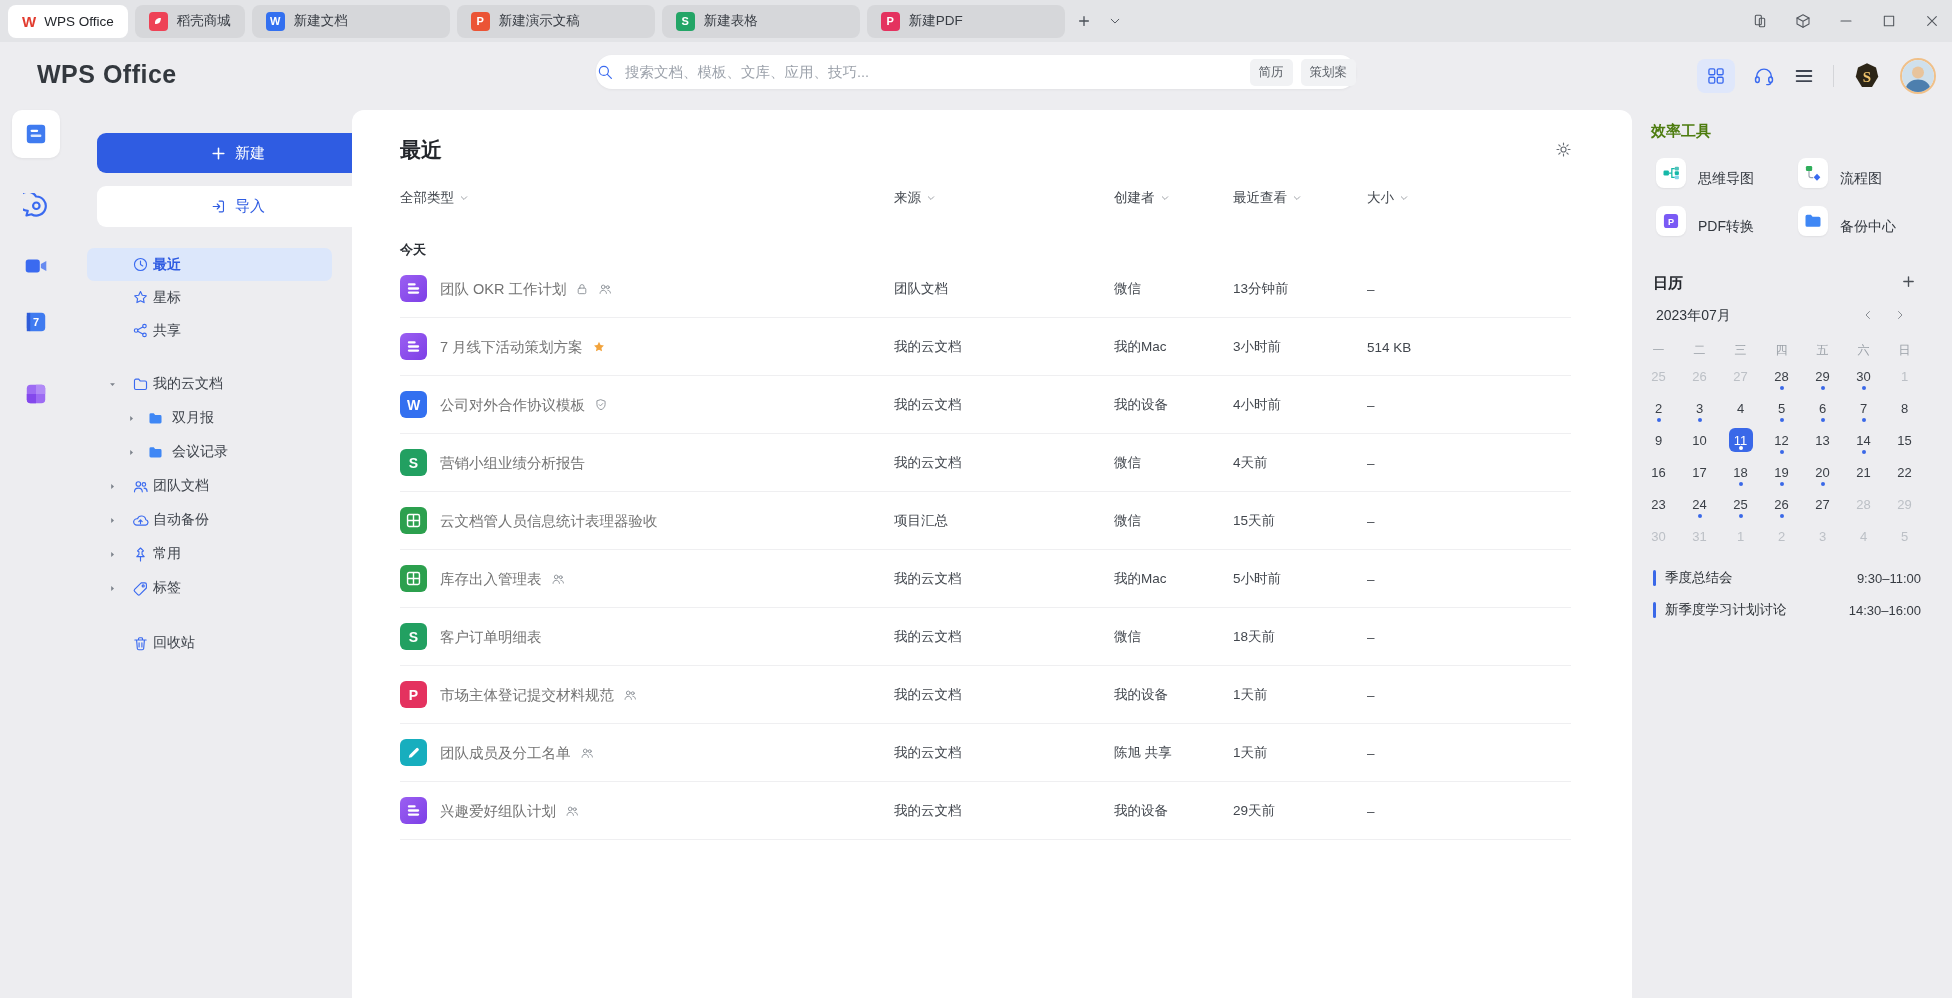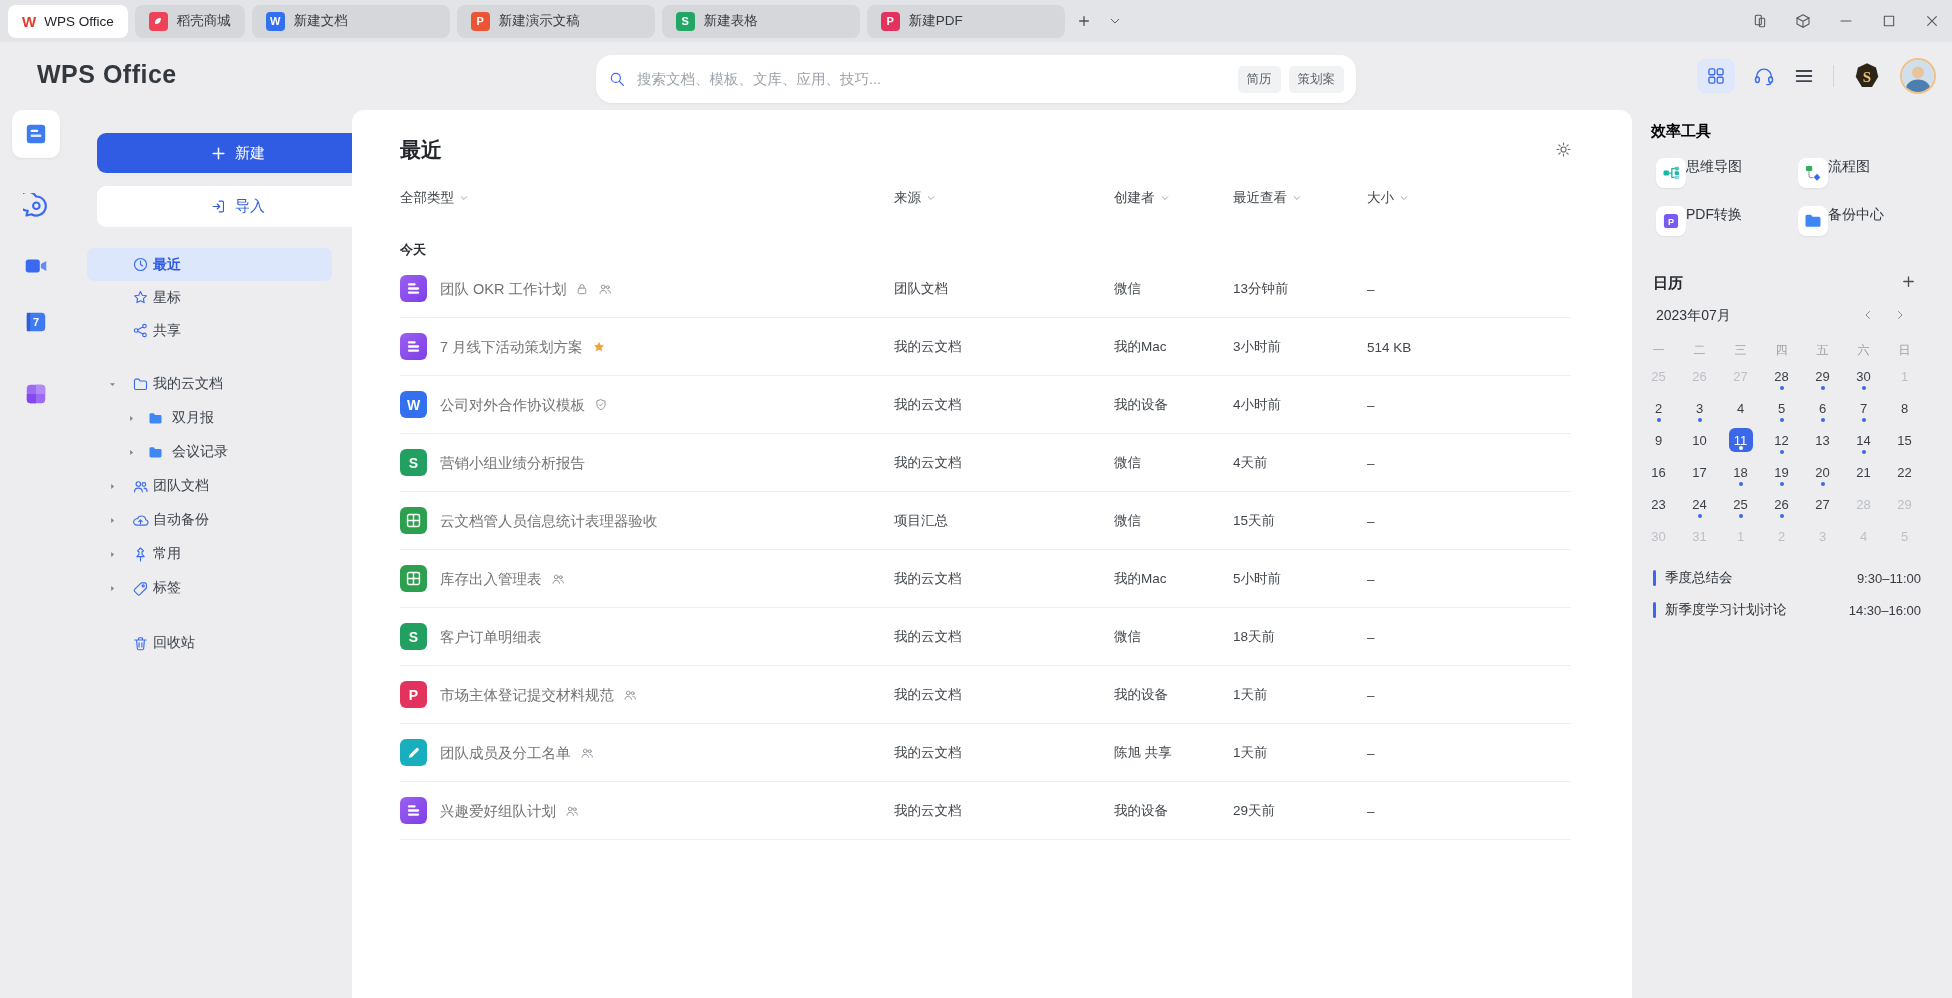--- a/index.html
+++ b/index.html
@@ -15,21 +15,21 @@
   .tiletab{width:19px;height:19px;border-radius:4px;display:flex;align-items:center;justify-content:center;color:#fff;font-size:11px;font-weight:bold;flex:0 0 auto;}
   .wlogo{font-weight:800;font-size:15px;color:#e23c2f;letter-spacing:-1px;}
   .tabbtn{width:24px;height:24px;display:flex;align-items:center;justify-content:center;color:#4a4f57;}
   .tabbtn .ic{width:14px;height:14px;}
   #win-controls{position:absolute;right:12px;top:0;height:42px;display:flex;align-items:center;gap:27px;color:#53575e;}
   #win-controls .ic{width:16px;height:16px;}
 
   
   #header{position:absolute;left:0;top:42px;width:1952px;height:68px;}
   #logo{position:absolute;left:37px;top:18px;font-size:25px;font-weight:700;color:#33383e;letter-spacing:0.5px;}
-  #searchbar{position:absolute;left:596px;top:13px;width:760px;height:48px;background:#fff;border-radius:16px;display:flex;align-items:center;padding:0 12px;box-sizing:border-box;gap:9px;box-shadow:0 1px 3px rgba(0,0,0,.05);}
+  #searchbar{position:absolute;left:596px;top:13px;width:760px;height:34px;background:#fff;border-radius:16px;display:flex;align-items:center;padding:0 0;box-sizing:border-box;gap:9px;box-shadow:0 1px 3px rgba(0,0,0,.05);}
   #searchbar .ic{width:18px;height:18px;color:#3a6af0;flex:0 0 auto;}
   #search-input{flex:1;border:none;outline:none;background:transparent;font-size:14.5px;color:#33383e;font-family:inherit;}
   #search-input::placeholder{color:#9ca2ab;}
   .stag{background:#f1f2f4;border-radius:5px;padding:5px 9px;font-size:12.5px;color:#5c6168;flex:0 0 auto;}
   #header-icons{position:absolute;right:16px;top:10px;height:48px;display:flex;align-items:center;gap:18px;}
   .hic{display:flex;align-items:center;justify-content:center;}
   #grid-pill{width:38px;height:34px;background:#dfe7fb;border-radius:8px;color:#3a6af0;}
   #grid-pill .ic{width:20px;height:20px;}
   .hic22 .ic{width:22px;height:22px;}
   #hdr-divider{width:1px;height:22px;background:#d4d5d9;}
@@ -74,22 +74,22 @@
   .frow::after{content:"";position:absolute;left:48px;right:61px;bottom:0;height:1px;background:#efeff1;}
   .fi{position:absolute;left:48px;top:15px;width:27px;height:27px;border-radius:6px;display:flex;align-items:center;justify-content:center;color:#fff;font-size:14px;font-weight:bold;}
   .fi .ic{width:21px;height:21px;}
   .fname{position:absolute;left:88px;top:0;height:58px;display:flex;align-items:center;gap:9px;font-size:14.5px;color:#737373;}
   .badge{display:flex;align-items:center;color:#8b9097;}
   .badge.star{color:#f2a33c;}
   .fcell{position:absolute;top:0;height:58px;display:flex;align-items:center;font-size:13.5px;color:#42474e;}
 
   
   #right{position:absolute;left:1632px;top:110px;right:0;bottom:0;}
-  #tools-title{position:absolute;left:19px;top:12px;font-size:15px;font-weight:600;color:#000000;}
-  .tool{position:absolute;display:flex;align-items:flex-start;gap:0;font-size:14px;color:#33383f;}
+  #tools-title{position:absolute;left:19px;top:12px;font-size:15px;font-weight:600;color:#4d7c0f;}
+  .tool{position:absolute;display:flex;align-items:flex-end;gap:12px;font-size:14px;color:#33383f;}
   .ttile{width:30px;height:30px;background:#fff;border-radius:8px;display:flex;align-items:center;justify-content:center;box-shadow:0 1px 2px rgba(0,0,0,.06);}
   .ttile .ic{width:20px;height:20px;}
   #cal-title{position:absolute;left:21px;top:164px;font-size:15px;font-weight:600;color:#24272c;}
   #cal-plus{position:absolute;right:36px;top:164px;width:15px;height:15px;color:#4a4f56;}
   #cal-month{position:absolute;left:24px;top:197px;font-size:14px;color:#2f343b;}
   .calnav{position:absolute;top:199px;width:12px;height:12px;color:#6f747b;}
   #cal-prev{left:230px;} #cal-next{left:262px;}
   #cal-grid{position:absolute;left:6px;top:230px;width:287px;}
   .wdrow,.drow{display:flex;}
   .wd{width:41px;height:20px;display:flex;align-items:center;justify-content:center;font-size:12px;color:#9aa0a7;}

